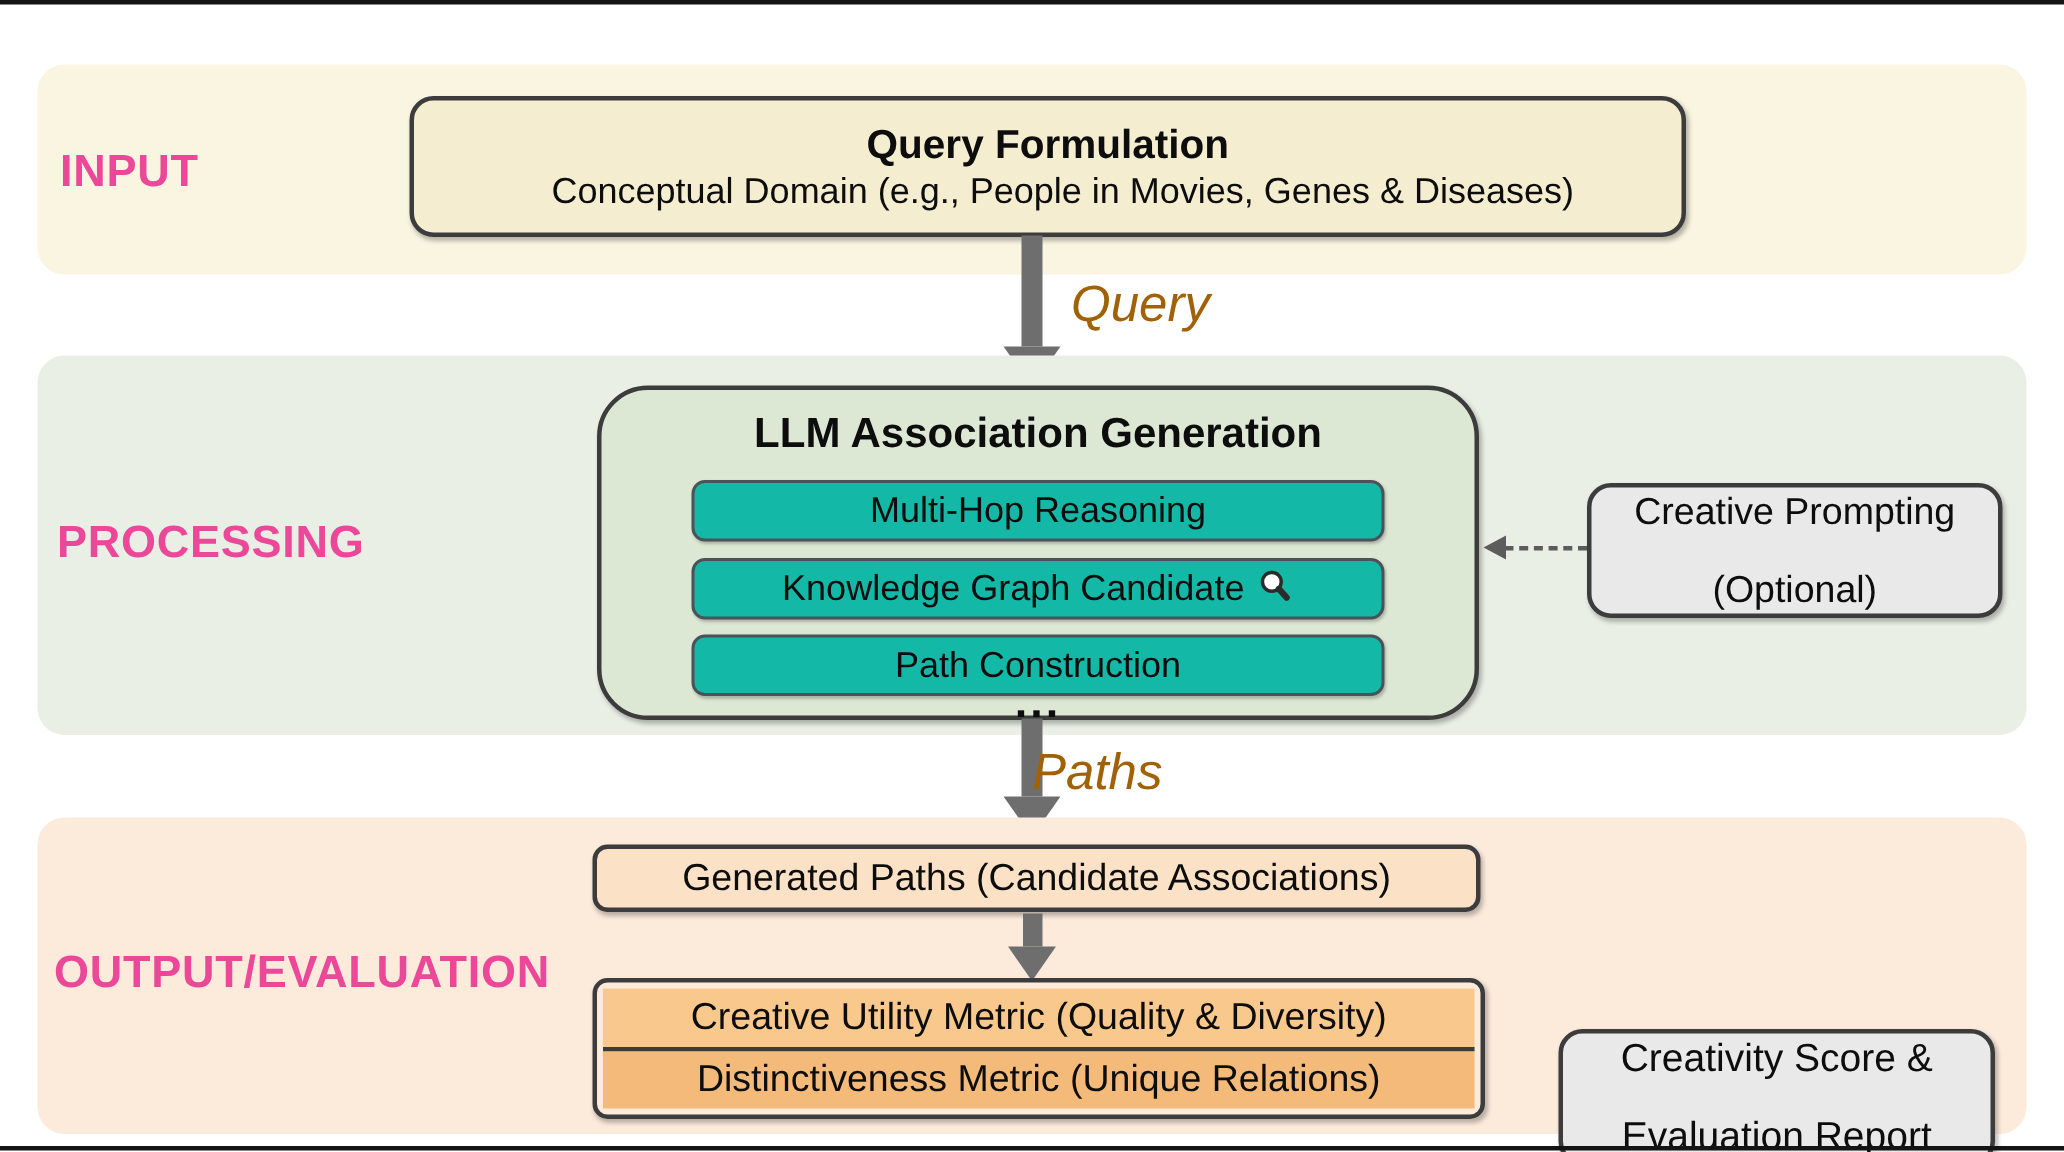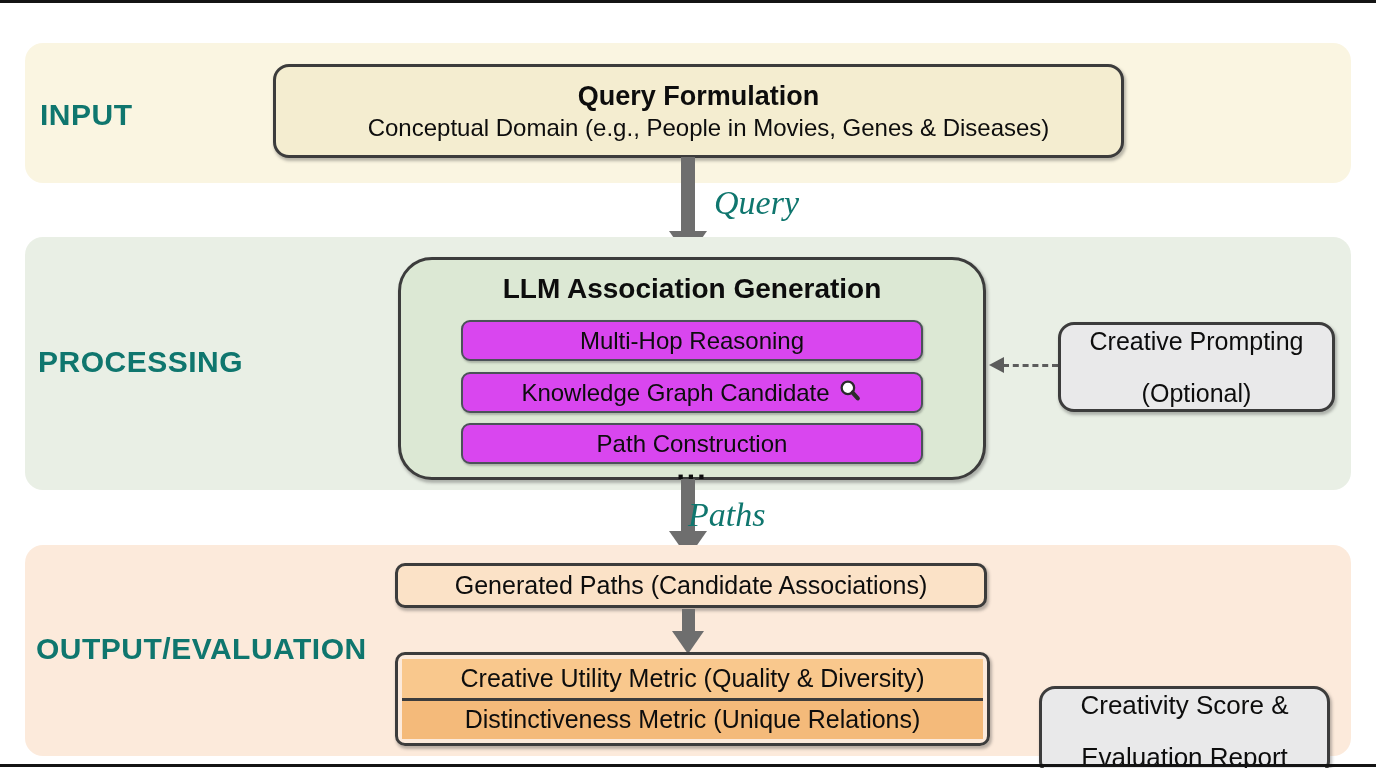--- a/index.html
+++ b/index.html
@@ -33,21 +33,21 @@
   }
   .band-input { top: 43px; height: 140px; background: #faf5e1; }
   .band-processing { top: 237px; height: 253px; background: #e9efe5; }
   .band-output { top: 545px; height: 211px; background: #fceadb; }
 
   .band-label {
     position: absolute;
     font-weight: bold;
     font-size: 30px;
     letter-spacing: 0.5px;
-    color: #0f766e;
+    color: #ec4899;
   }
   .label-input { left: 40px; top: 98px; }
   .label-processing { left: 38px; top: 345px; }
   .label-output { left: 36px; top: 632px; }
 
   .node {
     position: absolute;
     border: 3px solid #3c3c3c;
     box-sizing: border-box;
     box-shadow: 1.5px 2.5px 3px rgba(60,60,60,0.35);
@@ -69,21 +69,21 @@
     background: #dce8d4;
     border-radius: 34px;
   }
   .llm-title {
     font-weight: bold; font-size: 28px;
     margin-top: 13px;
   }
   .step-box {
     position: absolute;
     left: 60px; width: 462px; height: 41px;
-    background: #d946ef;
+    background: #14b8a6;
     border: 2px solid #4b5258;
     border-radius: 9px;
     box-sizing: border-box;
     display: flex; align-items: center; justify-content: center;
     gap: 6px;
     font-size: 24px;
     box-shadow: 1px 1.5px 2px rgba(60,60,60,0.3);
   }
   .step-1 { top: 60px; }
   .step-2 { top: 112px; }
@@ -150,24 +150,24 @@
     border-left-width: 16px;
     border-right-width: 16px;
     border-top-width: 23px;
   }
   .arrow-query { left: 669px; top: 157px; height: 101px; width: 38px; }
   .arrow-paths { left: 669px; top: 479px; height: 79px; width: 38px; }
   .arrow-metrics { left: 672px; top: 609px; height: 45px; width: 32px; }
 
   .flow-label {
     position: absolute;
-    font-family: Liberation Serif, serif;
+    font-family: Liberation Sans, sans-serif;
     font-style: italic;
     font-size: 34px;
-    color: #0f766e;
+    color: #a16207;
   }
   .flow-label-query { left: 714px; top: 184px; }
   .flow-label-paths { left: 688px; top: 496px; }
 
   .dashed-line {
     position: absolute;
     left: 1003px; top: 364px; width: 55px;
     border-top: 3px dashed #5c5c5c;
   }
   .dashed-head {

